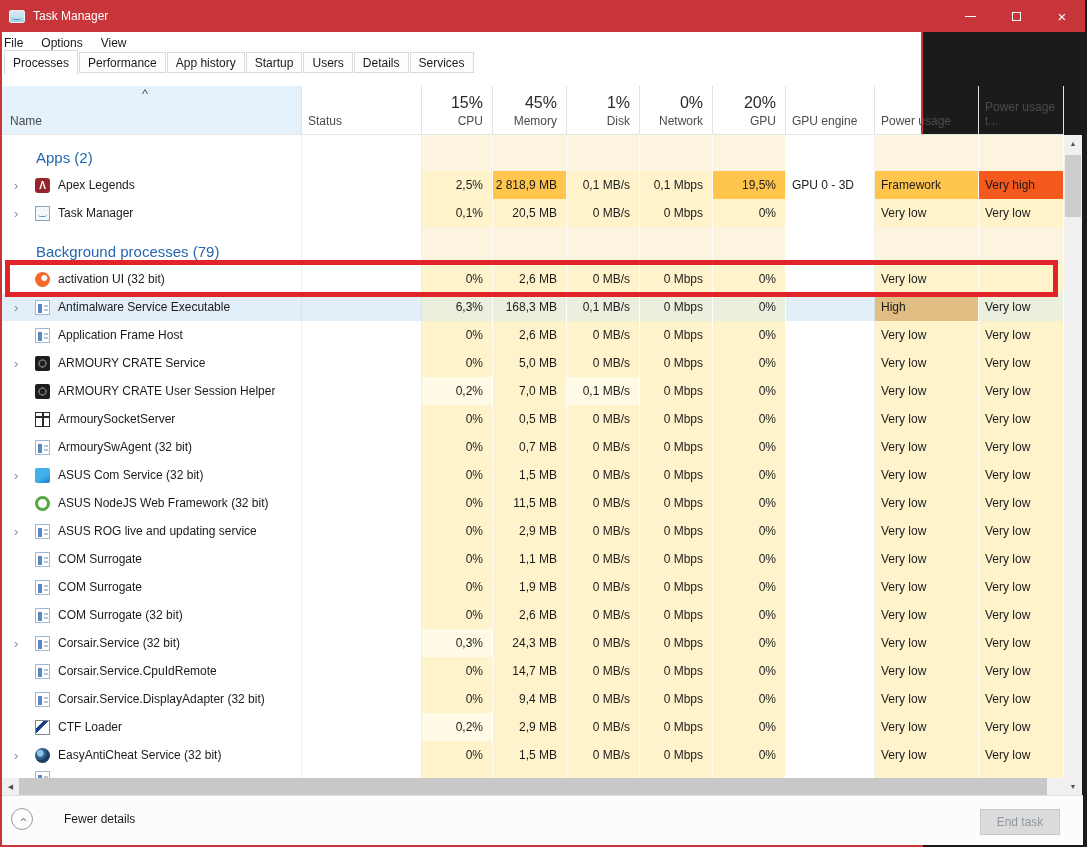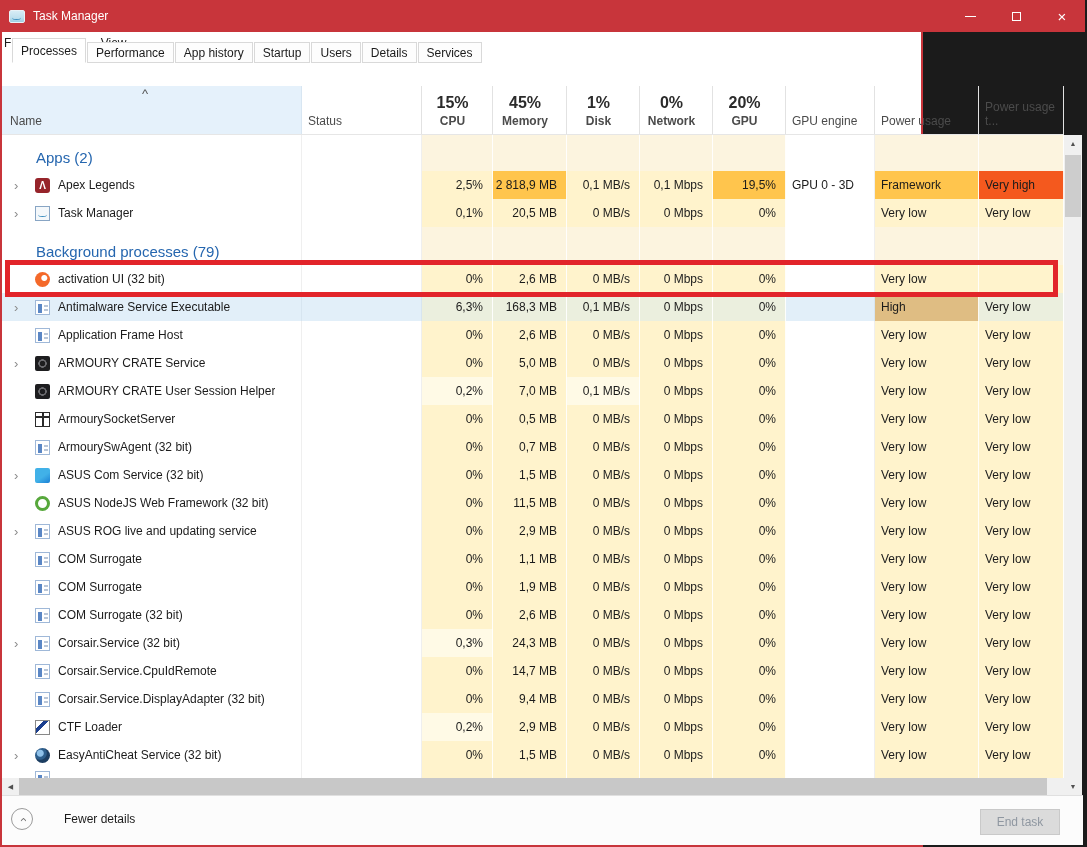--- a/index.html
+++ b/index.html
@@ -17,33 +17,33 @@
   .maxglyph { width:9px; height:9px; border:1px solid #fff; display:inline-block; }
   .minglyph { width:11px; height:1px; background:#fff; display:inline-block; }
   .closeglyph { font-size:15px; line-height:1; }
 
   
   .menubar { position:absolute; left:0; top:32px; width:100%; height:22px; background:#fff; display:flex; align-items:center; }
   .menu-item { font-size:12px; color:#1b1b1b; padding:0 9px; height:22px; display:flex; align-items:center; }
   .menu-item:first-child { padding-left:2px; }
 
   
-  .tabbar { position:absolute; left:0; top:38px; width:100%; height:25px; display:flex; align-items:flex-end; padding-left:10px; }
+  .tabbar { position:absolute; left:0; top:50px; width:100%; height:25px; display:flex; align-items:center; padding-left:2px; }
   .tab { font-size:12px; color:#1b1b1b; background:#fdfdfd; border:1px solid #d9d9d9; padding:3px 8px 4px 8px; margin-right:1px; height:21px; }
   .tab.active { background:#fff; height:25px; border-bottom:1px solid #fff; padding-top:5px; position:relative; z-index:2; }
 
   
   .hdr { position:absolute; left:0; top:86px; width:1062px; height:49px; display:flex; border-bottom:1px solid #e6e6e6; }
   .hcell { border-right:1px solid #e2e2e2; position:relative; display:flex; flex-direction:column; justify-content:flex-end; }
   .hname { width:300px; background:#E5F1FB; border-right:1px solid #d8e6f2; }
   .sortcaret { position:absolute; top:0px; left:140px; color:#555; font-size:13px; }
   .hname .hlabel { padding:0 0 6px 8px; }
   .hlabel { font-size:12px; color:#4b4b4b; }
   .hstatus { width:120px; } .hstatus .hlabel { padding:0 0 6px 6px; }
-  .husage { align-items:center;font-weight:bold; }
+  .husage { align-items:flex-end; }
   .hval { font-size:16px; color:#2b2b2b; padding-right:9px; }
   .husage .hlabel { padding:2px 9px 6px 0; }
   .c-cpu{width:71px}.c-mem{width:74px}.c-disk{width:73px}.c-net{width:73px}.c-gpu{width:73px}.c-eng{width:89px}.c-pow{width:104px}.c-trend{width:85px}
   .hleft .hlabel { padding:0 0 6px 6px; }
 
   
   .list { position:absolute; left:0; top:135px; width:1062px; }
   .prow, .srow, .gaprow { display:flex; width:1062px; }
   .prow { height:28px; }
   .cell { display:flex; align-items:center; font-size:12px; color:#1b1b1b; border-right:1px solid rgba(255,255,255,0.9); }

